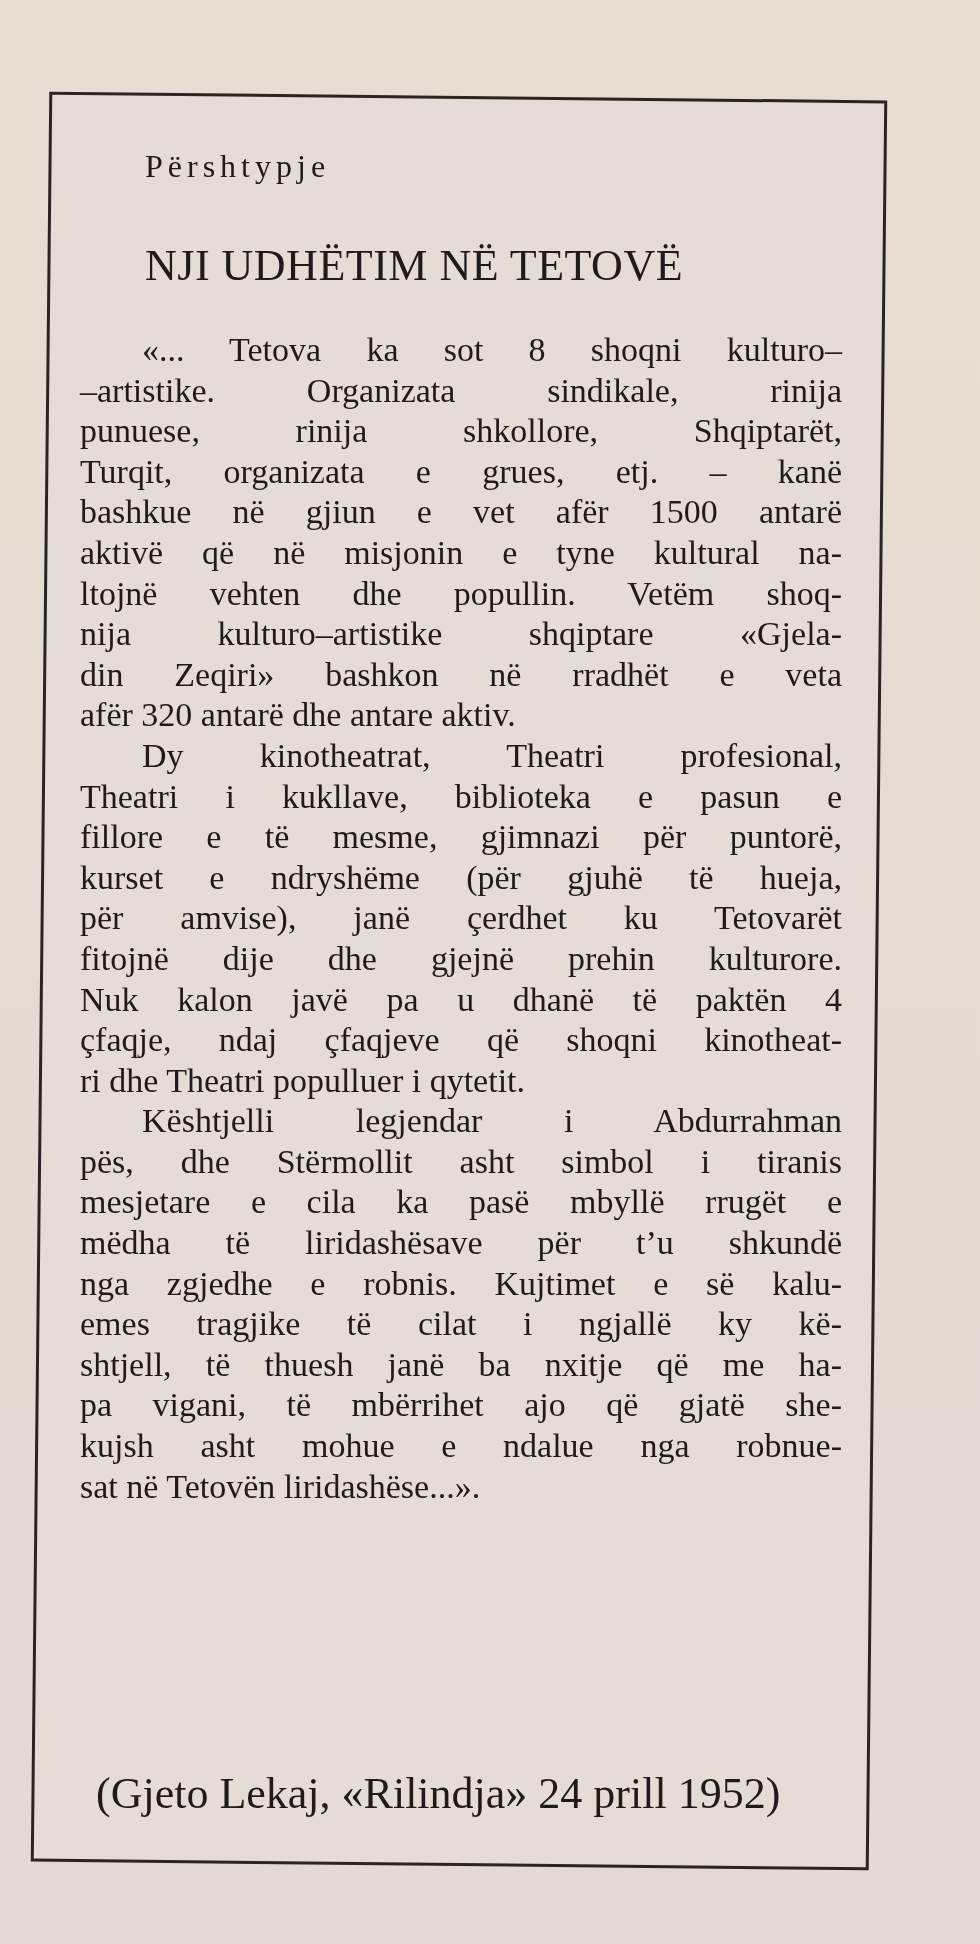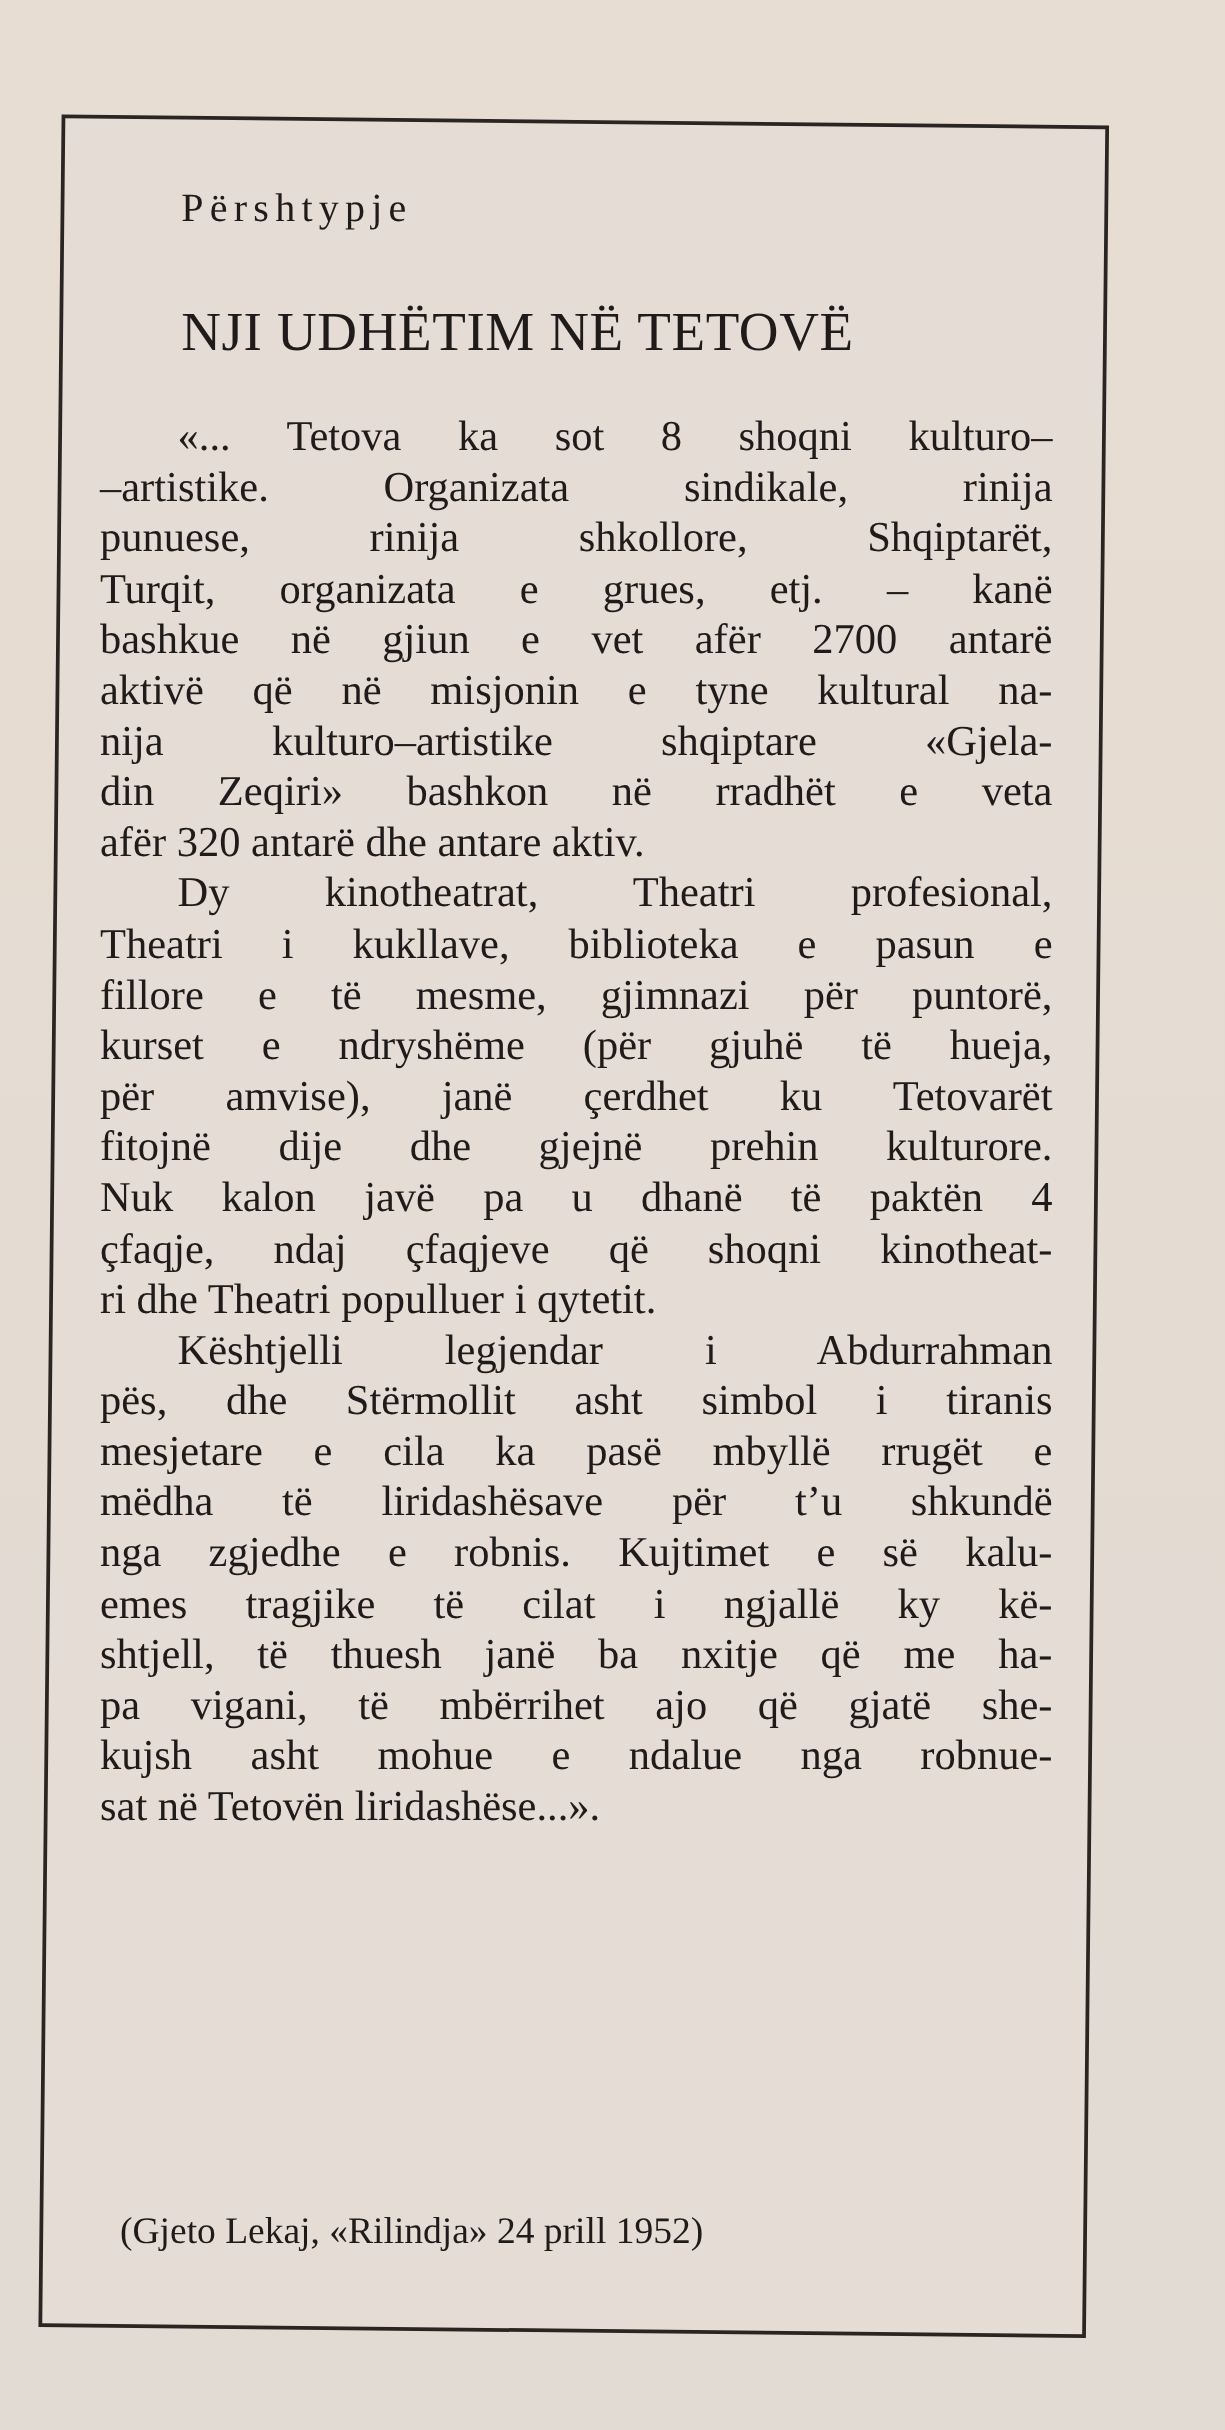--- a/index.html
+++ b/index.html
@@ -70,41 +70,42 @@
       text-align-last: justify;
       white-space: nowrap;
     }
     .line.last {
       text-align-last: left;
     }
     .source {
       position: absolute;
       left: 96px;
       top: 1768px;
-      font-size: 30px;
+      font-size: 44px;
       margin: 0;
     }
   </style>
 </head>
 <body>
 
 <div class="page">
   <div class="frame"></div>
 
   <div class="kicker">Përshtypje</div>
   <h1 class="title">NJI UDHËTIM NË TETOVË</h1>
 
   <div class="article">
     <p id="p0">
         <span class="line">«... Tetova ka sot 8 shoqni kulturo–</span>
         <span class="line" style="margin-left: -62px;">–artistike. Organizata sindikale, rinija</span>
         <span class="line" style="margin-left: -62px;">punuese, rinija shkollore, Shqiptarët,</span>
         <span class="line" style="margin-left: -62px;">Turqit, organizata e grues, etj. – kanë</span>
-        <span class="line" style="margin-left: -62px;">bashkue në gjiun e vet afër 2700 antarë</span>
+        <span class="line" style="margin-left: -62px;">bashkue në gjiun e vet afër 1500 antarë</span>
         <span class="line" style="margin-left: -62px;">aktivë që në misjonin e tyne kultural na-</span>
+        <span class="line" style="margin-left: -62px;">ltojnë vehten dhe popullin. Vetëm shoq-</span>
         <span class="line" style="margin-left: -62px;">nija kulturo–artistike shqiptare «Gjela-</span>
         <span class="line" style="margin-left: -62px;">din Zeqiri» bashkon në rradhët e veta</span>
         <span class="line last" style="margin-left: -62px;">afër 320 antarë dhe antare aktiv.</span>
       </p>
     <p id="p1">
         <span class="line">Dy kinotheatrat, Theatri profesional,</span>
         <span class="line" style="margin-left: -62px;">Theatri i kukllave, biblioteka e pasun e</span>
         <span class="line" style="margin-left: -62px; font-family: Liberation Serif, serif;">fillore e të mesme, gjimnazi për puntorë,</span>
         <span class="line" style="margin-left: -62px;">kurset e ndryshëme (për gjuhë të hueja,</span>
         <span class="line" style="margin-left: -62px;">për amvise), janë çerdhet ku Tetovarët</span>

